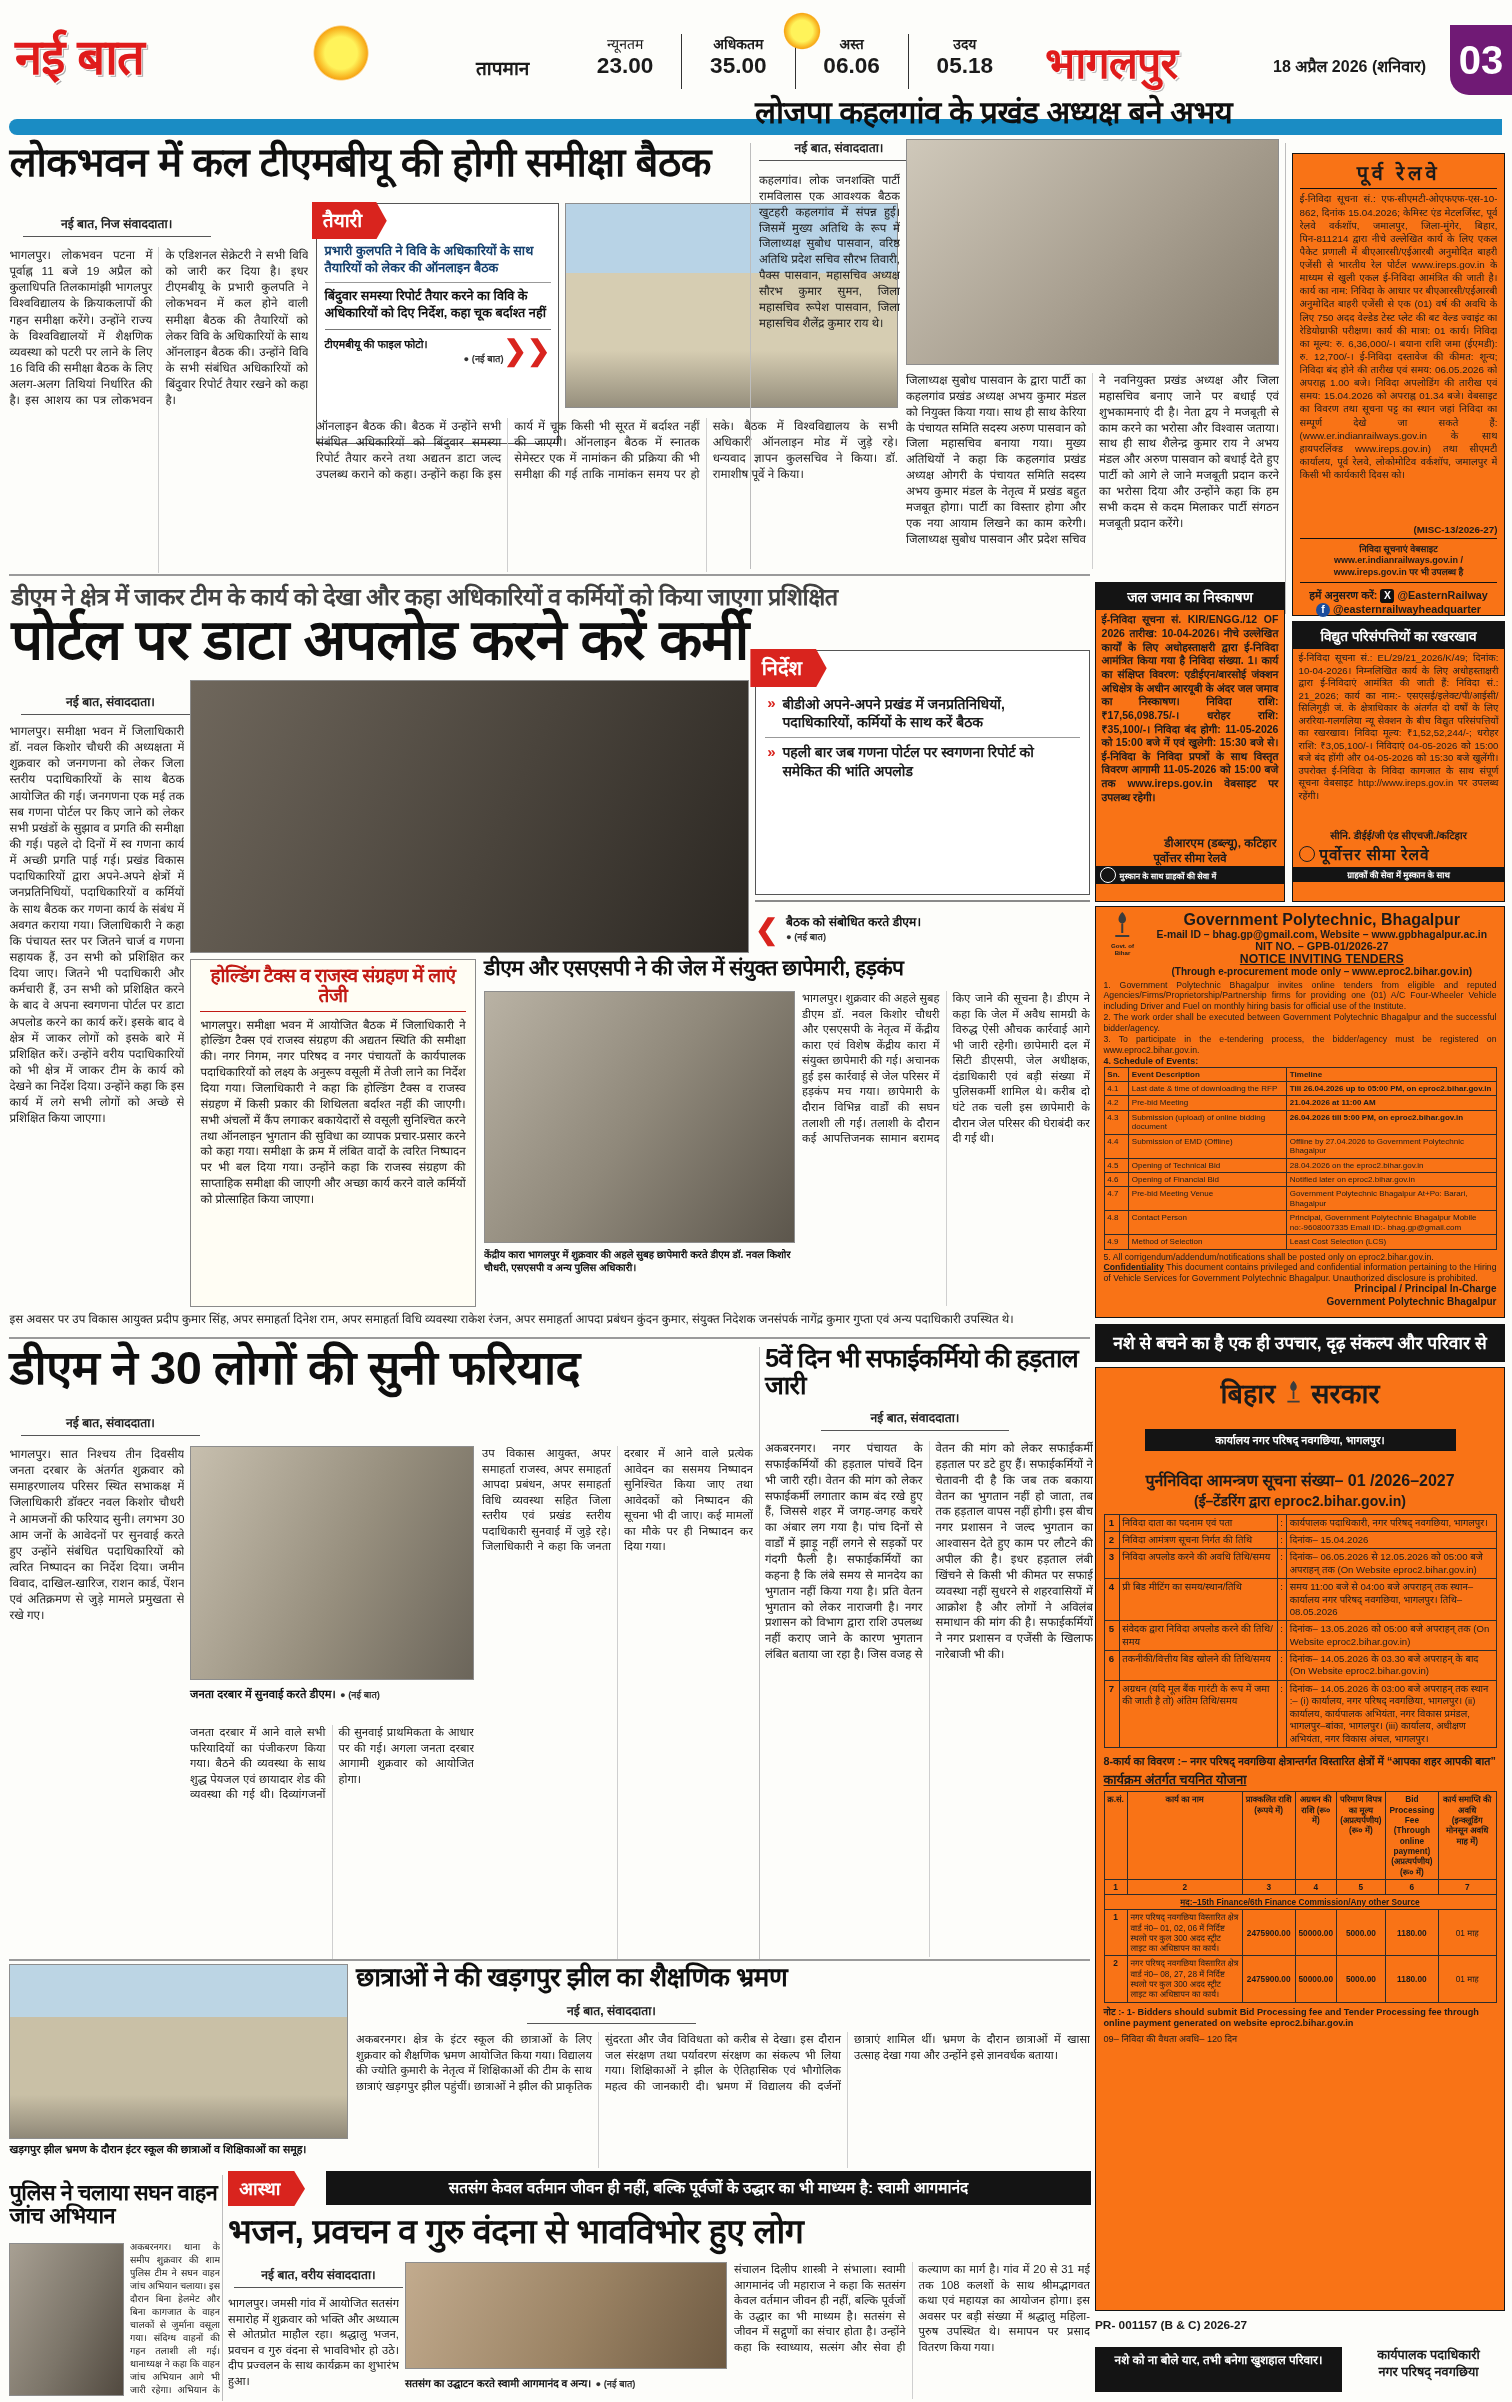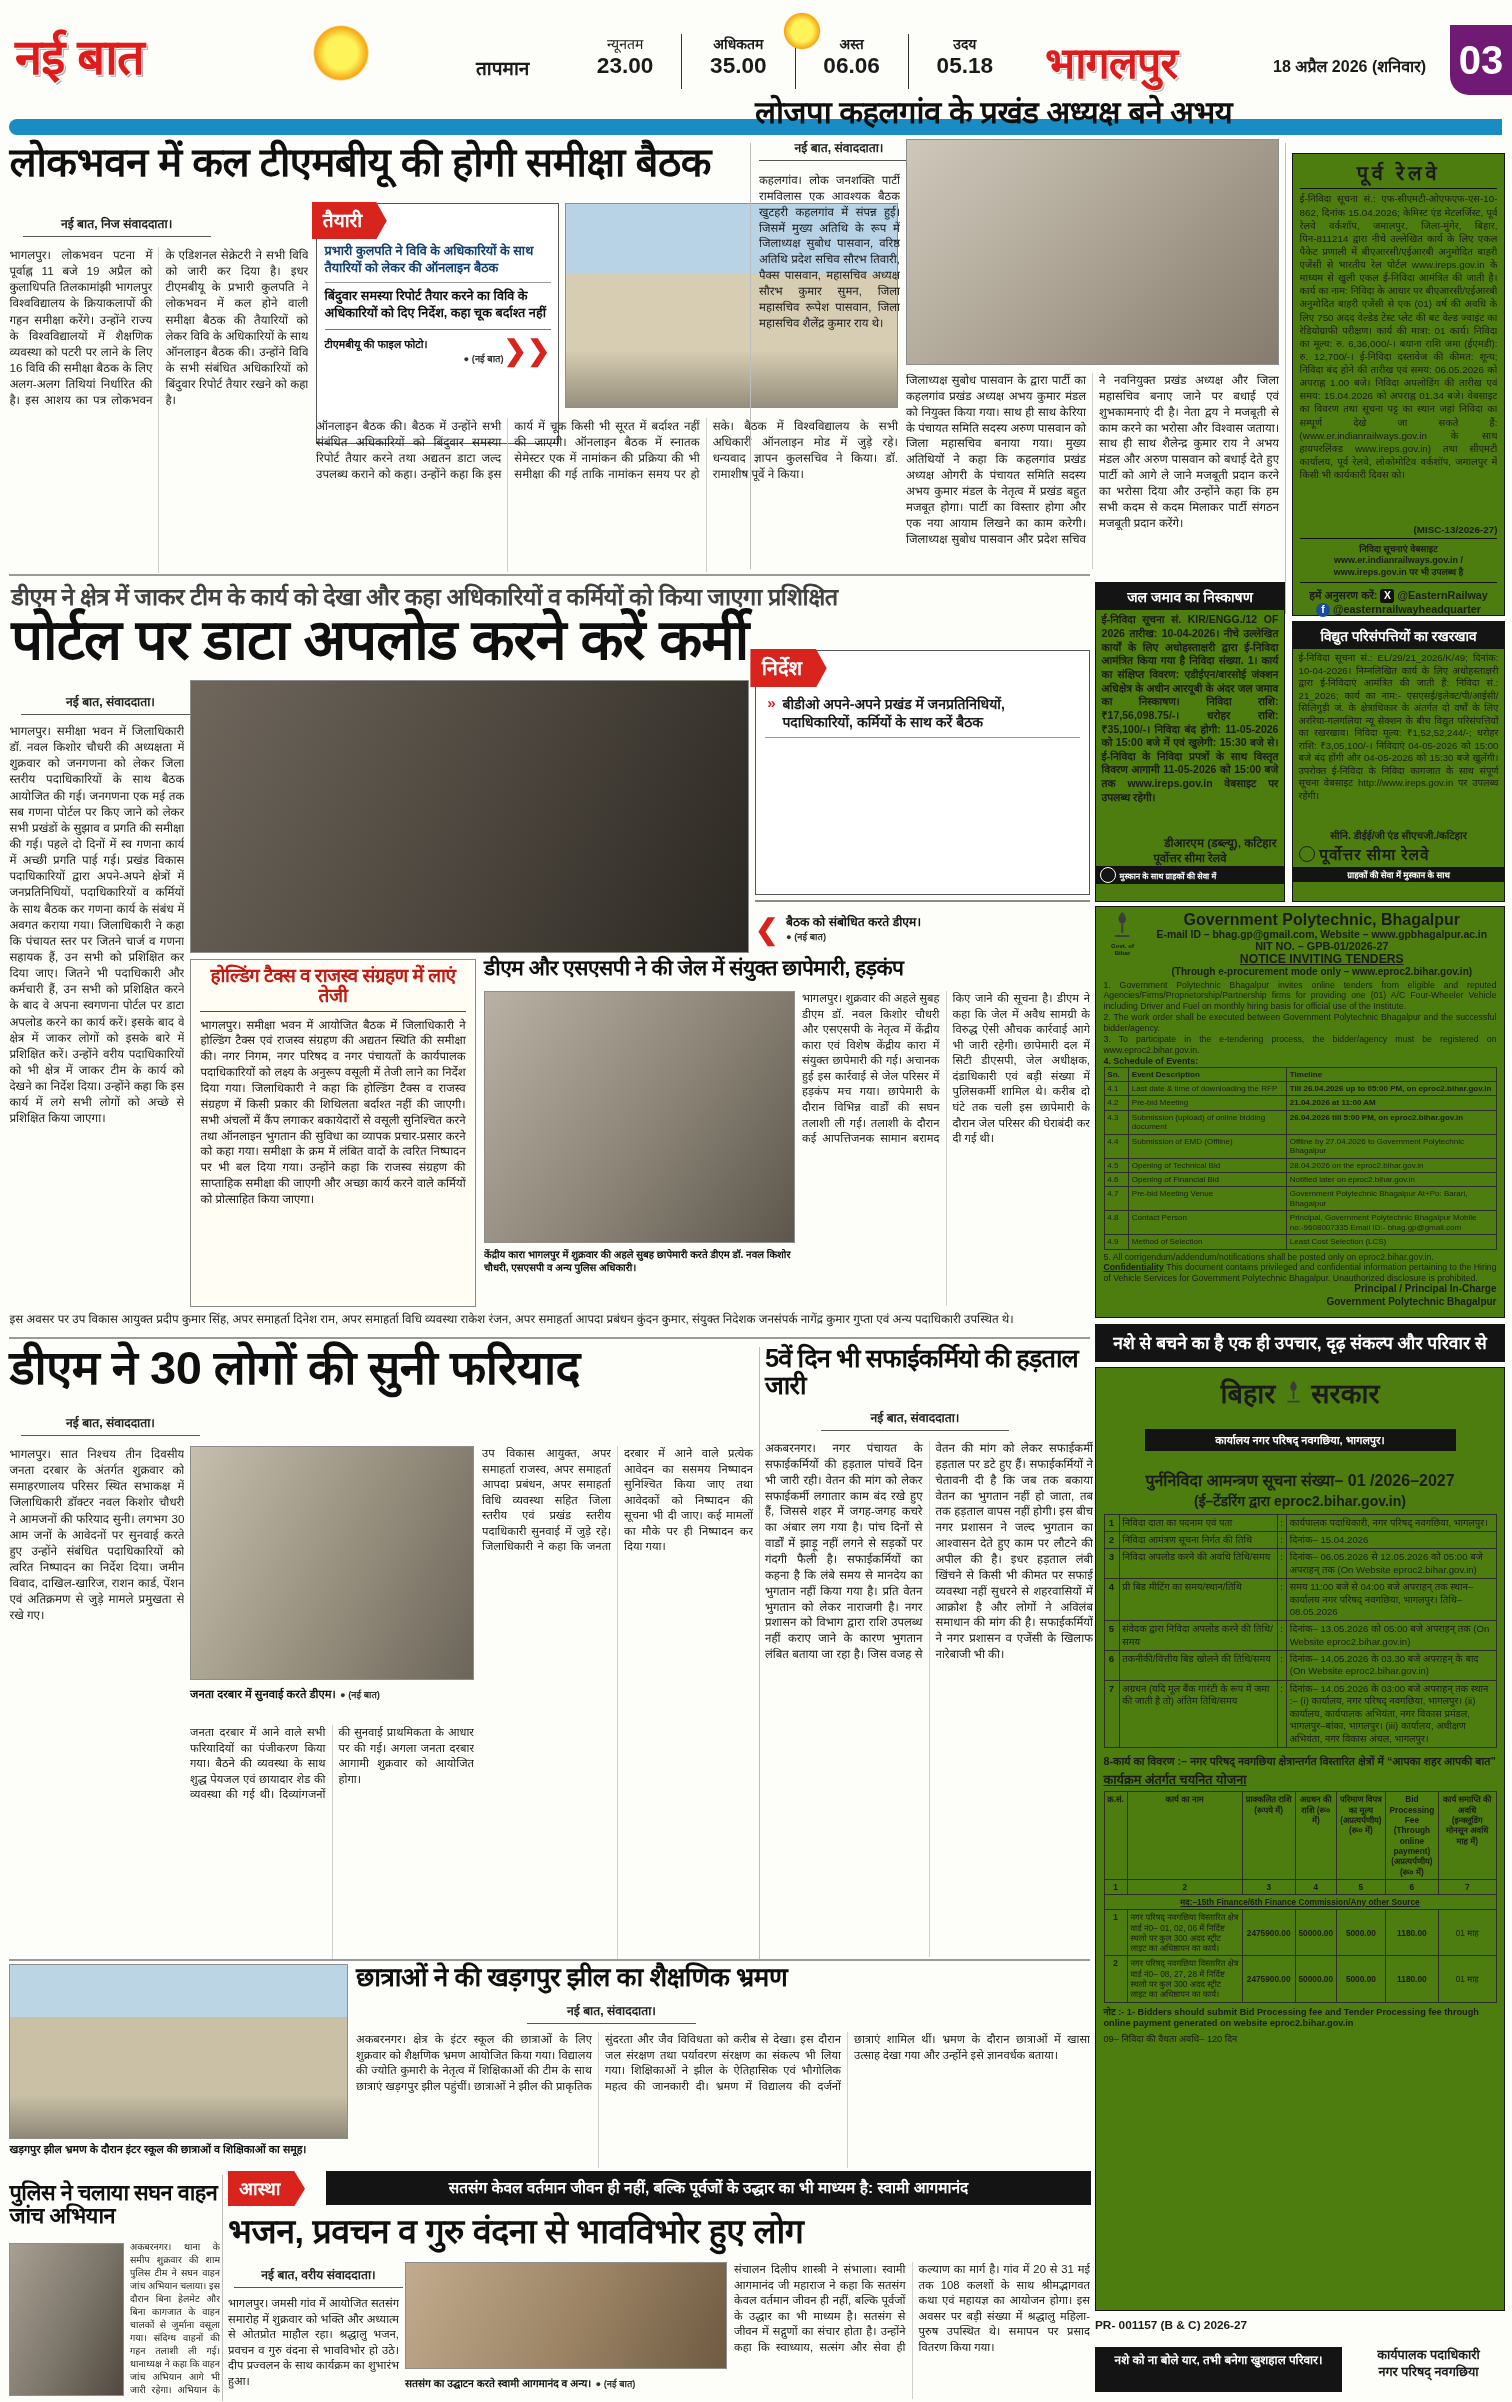--- a/index.html
+++ b/index.html
@@ -13,21 +13,21 @@
   .c3{column-count:3;column-gap:13px;column-rule:0.9px solid #cfcfcf}
   .byline{display:block;font-weight:700;font-size:12.2px;color:#222;text-align:center;
           padding-bottom:3.8px;border-bottom:1.4px solid #555}
   .photo{border:0.9px solid #8d8d8d;background:linear-gradient(135deg,#cfc8ba,#a89f90 55%,#857c6d)}
   .ph-sky{background:linear-gradient(#b8d3e6 0 34%,#d6cdb2 34% 72%,#968f7d)}
   .caption{font-size:10.8px;font-weight:700;color:#121212;line-height:1.25}
   .credit{font-size:9.4px;font-weight:700;color:#333}
   .tag{background:#d9241e;color:#fff;font-weight:700;display:inline-block;
        padding:4.7px 24.5px 6.6px 11.3px;clip-path:polygon(0 0,86% 0,100% 50%,86% 100%,0 100%)}
   .kicker{font-weight:700;color:#424242;letter-spacing:-0.5px}
-  .nbox{border:1.9px solid #141414;background:#4d7c0f}
+  .nbox{border:1.9px solid #141414;background:#f97316}
   .nb-head{background:#141414;color:#fff;text-align:center;font-weight:700}
   .black-bar{background:#141414;color:#fff;font-weight:700;text-align:center}
   .hr{background:#9a9a9a;height:1.9px}
   .vr{background:#bdbdbd;width:0.9px}
   table{border-collapse:collapse;width:100%}
   td,th{border:0.9px solid #2c2c2c;padding:1.9px 2.8px;vertical-align:top;text-align:left}
   .sun{border-radius:50%;background:radial-gradient(circle,#fff35a 0 38%,#f7a715 62%,rgba(247,167,21,0) 66%)}
   .pts li{list-style:none;font-weight:700;padding:5.6px 1.9px 5.6px 17px;position:relative;line-height:1.3}
   .pts li::before{content:"»";color:#d9241e;font-weight:700;position:absolute;left:1.9px;top:3.8px;font-size:15px}
   .arrow-r{color:#d9241e;font-weight:700}
@@ -147,20 +147,21 @@
 <div class="abs kicker" style="left:11.3px;top:580px;width:1079px;font-size:23.5px">डीएम ने क्षेत्र में जाकर टीम के कार्य को देखा और कहा अधिकारियों व कर्मियों को किया जाएगा प्रशिक्षित</div>
 <div class="abs hl" style="left:11.3px;top:610px;width:1079px;font-size:56px;letter-spacing:-0.9px">पोर्टल पर डाटा अपलोड करने करें कर्मी</div>
 <span class="abs byline" style="left:21px;top:693px;width:179px">नई बात, संवाददाता।</span>
 <div class="abs body-txt" style="left:9.4px;top:723px;width:175px;height:584px;overflow:hidden">भागलपुर। समीक्षा भवन में जिलाधिकारी डॉ. नवल किशोर चौधरी की अध्यक्षता में शुक्रवार को जनगणना को लेकर जिला स्तरीय पदाधिकारियों के साथ बैठक आयोजित की गई। जनगणना एक मई तक सब गणना पोर्टल पर किए जाने को लेकर सभी प्रखंडों के सुझाव व प्रगति की समीक्षा की गई। पहले दो दिनों में स्व गणना कार्य में अच्छी प्रगति पाई गई। प्रखंड विकास पदाधिकारियों द्वारा अपने-अपने क्षेत्रों में जनप्रतिनिधियों, पदाधिकारियों व कर्मियों के साथ बैठक कर गणना कार्य के संबंध में अवगत कराया गया। जिलाधिकारी ने कहा कि पंचायत स्तर पर जितने चार्ज व गणना सहायक हैं, उन सभी को प्रशिक्षित कर दिया जाए। जितने भी पदाधिकारी और कर्मचारी हैं, उन सभी को प्रशिक्षित करने के बाद वे अपना स्वगणना पोर्टल पर डाटा अपलोड करने का कार्य करें। इसके बाद वे क्षेत्र में जाकर लोगों को इसके बारे में प्रशिक्षित करें। उन्होंने वरीय पदाधिकारियों को भी क्षेत्र में जाकर टीम के कार्य को देखने का निर्देश दिया। उन्होंने कहा कि इस कार्य में लगे सभी लोगों को अच्छे से प्रशिक्षित किया जाएगा।</div>
 <div class="abs photo" style="left:190px;top:680px;width:559px;height:273px;background:linear-gradient(115deg,#6f675c,#4a443c 55%,#2b2722)"></div>
 
 <div class="abs" style="left:755px;top:650px;width:335px;height:245px;border:1.4px solid #555;background:#fff;padding:0 9.4px">
   <div style="margin:-1.9px 0 1.9px -15px"><span class="tag" style="font-size:20px">निर्देश</span></div>
   <ul class="pts" style="font-size:14px">
     <li style="border-bottom:0.9px solid #999">बीडीओ अपने-अपने प्रखंड में जनप्रतिनिधियों, पदाधिकारियों, कर्मियों के साथ करें बैठक</li>
+    <li>पहली बार जब गणना पोर्टल पर स्वगणना रिपोर्ट को समेकित की भांति अपलोड</li>
   </ul>
 </div>
 <div class="abs" style="left:755px;top:900px;width:335px;height:51px;border-top:2.8px solid #8a8a8a;display:flex;align-items:center;gap:7.5px;padding-top:5.6px">
   <span class="arrow-r" style="font-size:28px">❮</span>
   <div>
     <div class="caption" style="font-size:12.2px">बैठक को संबोधित करते डीएम।</div>
     <div class="credit">● (नई बात)</div>
   </div>
 </div>
 

